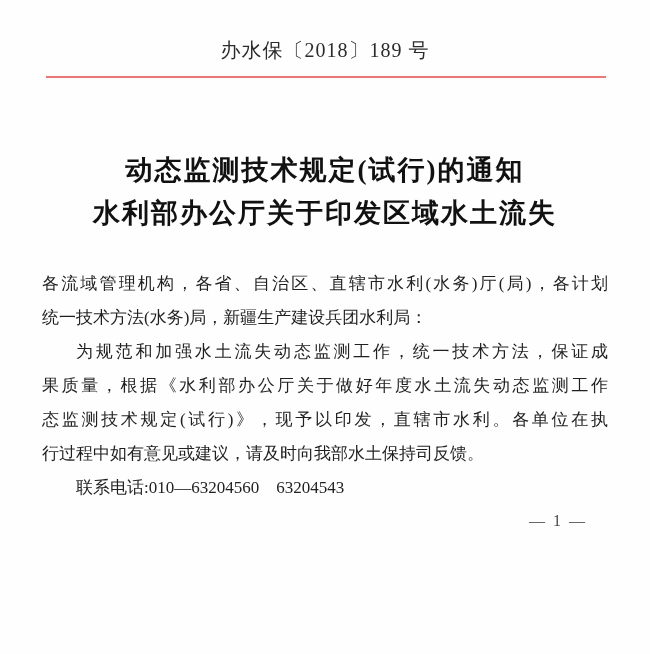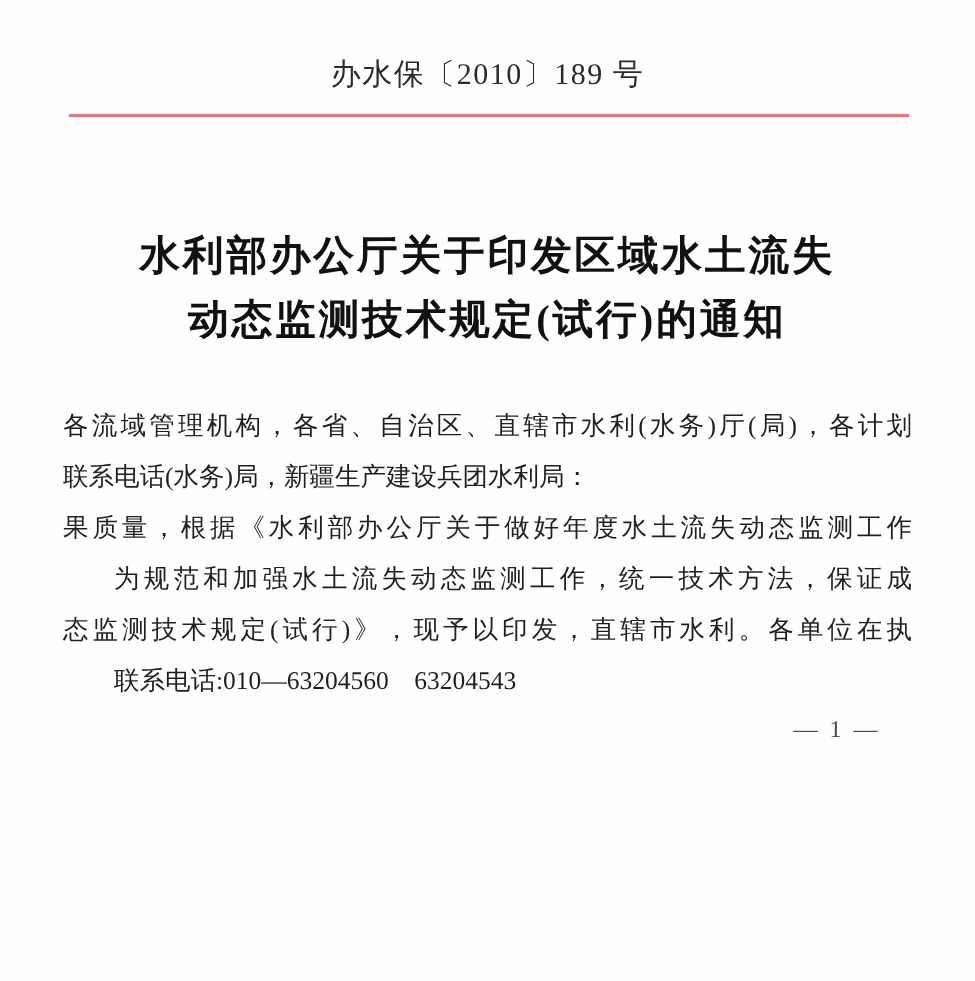--- a/index.html
+++ b/index.html
@@ -68,40 +68,41 @@
     line-height: 20px;
     color: #4a4a50;
     letter-spacing: 2px;
   }
 </style>
 </head>
 <body>
 
 <div class="page" style="background: rgb(254, 254, 254);">
 
-  <div class="doc-number">办水保〔2010〕189 号</div>
+  <div class="doc-number">办水保〔2018〕189 号</div>
 
   <div class="red-divider" style="background: rgb(232, 122, 122);"></div>
 
   <div class="doc-title">
+    <div>动态监测技术规定(试行)的通知</div>
     <div>水利部办公厅关于印发区域水土流失</div>
-    <div>动态监测技术规定(试行)的通知</div>
   </div>
 
   <div class="doc-body">
 
     <div>
       <div class="line">各流域管理机构，各省、自治区、直辖市水利(水务)厅(局)，各计划</div>
-      <div class="line-end">联系电话(水务)局，新疆生产建设兵团水利局：</div>
+      <div class="line-end">统一技术方法(水务)局，新疆生产建设兵团水利局：</div>
     </div>
 
     <div>
+      <div class="line indent-first">为规范和加强水土流失动态监测工作，统一技术方法，保证成</div>
       <div class="line">果质量，根据《水利部办公厅关于做好年度水土流失动态监测工作</div>
-      <div class="line indent-first">为规范和加强水土流失动态监测工作，统一技术方法，保证成</div>
       <div class="line">态监测技术规定(试行)》，现予以印发，直辖市水利。各单位在执</div>
+      <div class="line-end">行过程中如有意见或建议，请及时向我部水土保持司反馈。</div>
     </div>
 
     <div>
       <div class="contact-line">联系电话:010—63204560　63204543</div>
     </div>
 
   </div>
 
   <div class="page-number">— 1 —</div>
 

